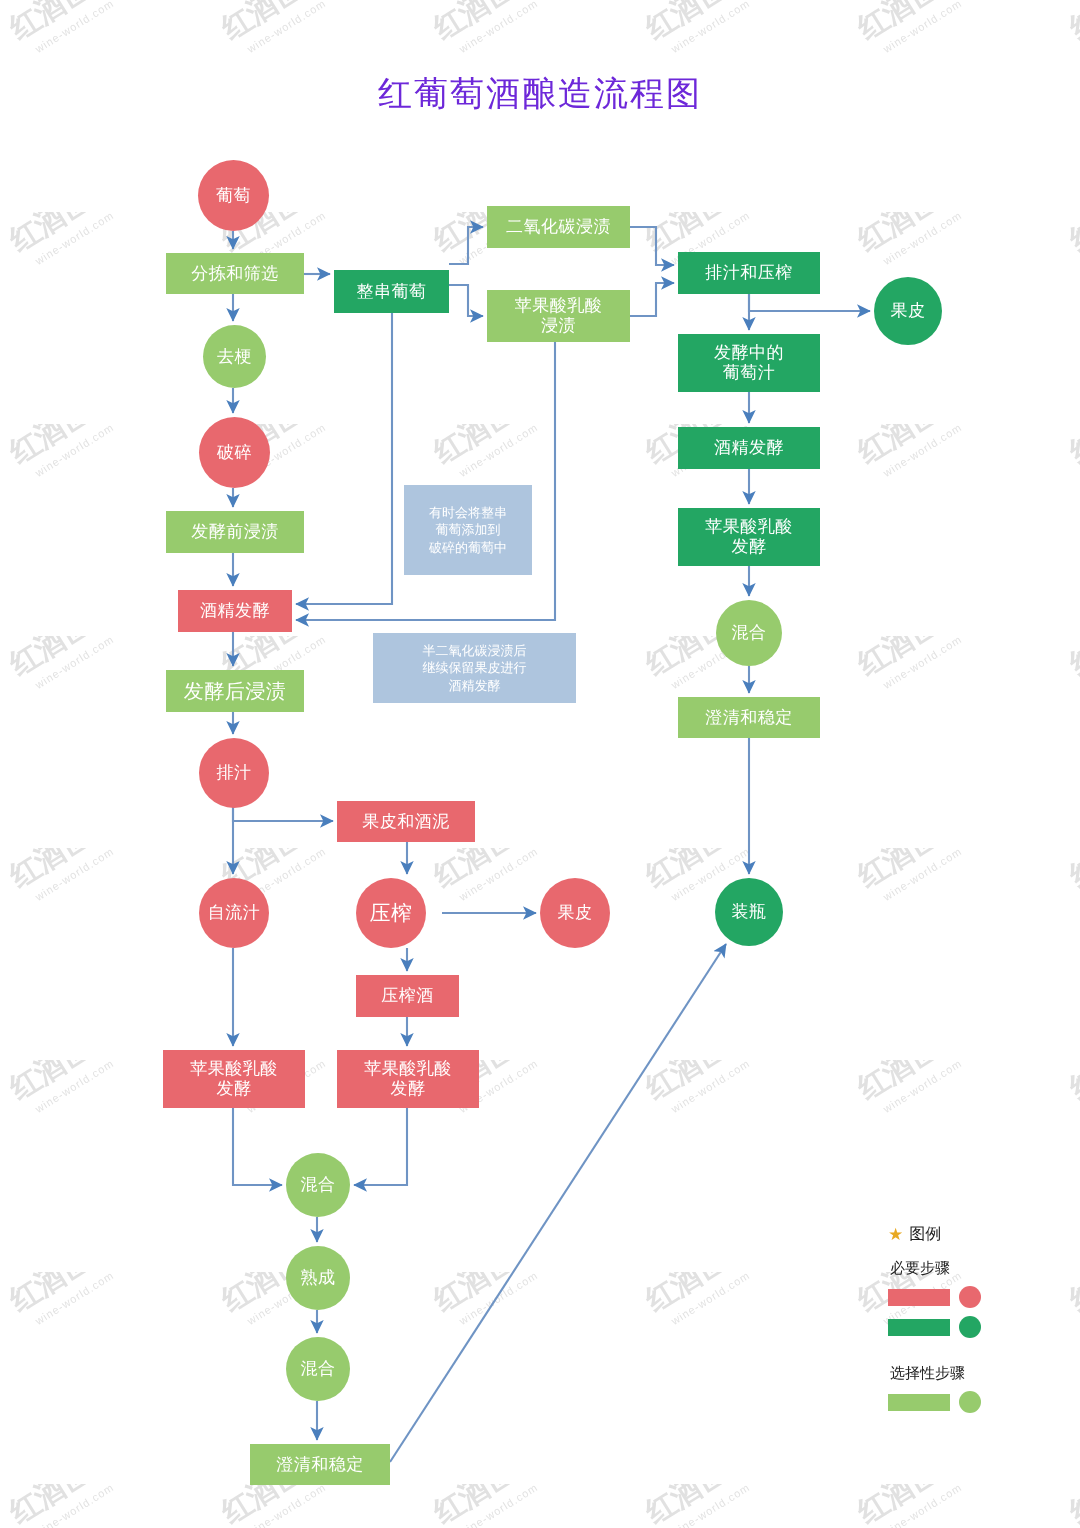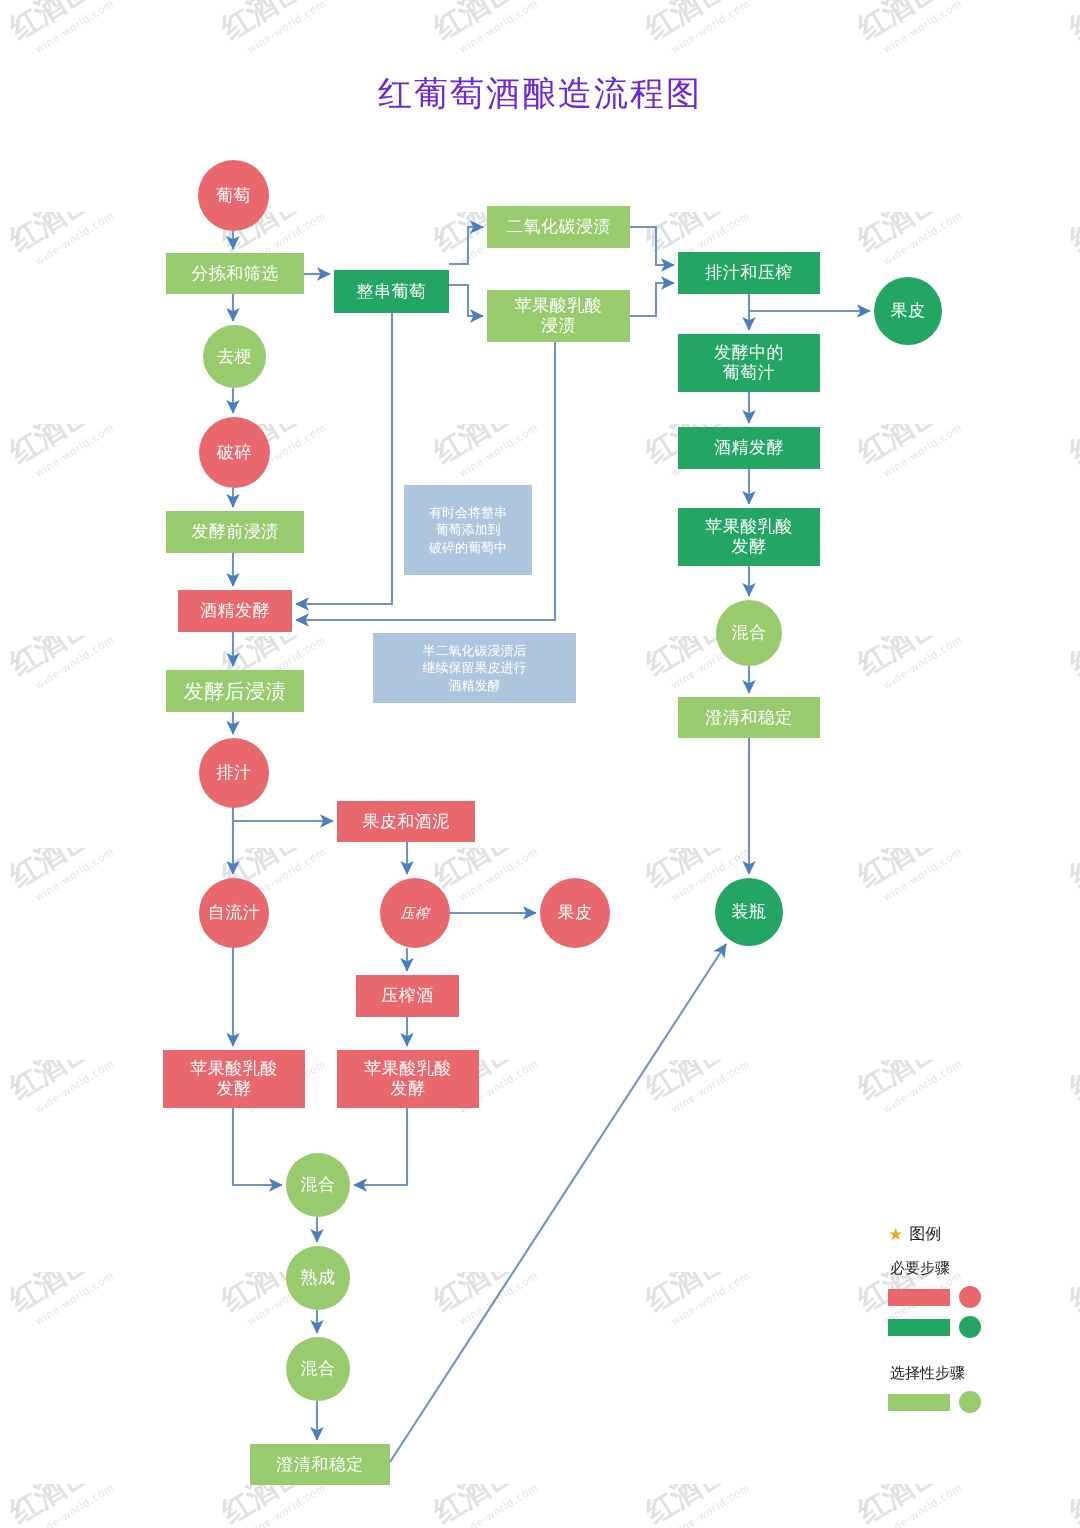--- a/index.html
+++ b/index.html
@@ -158,21 +158,21 @@
       </div>
       <div class="node circle c-red" style="left: 199px; top: 738px; width: 70px; height: 70px; font-size: 17px;">
         <span style="white-space: pre-line;">排汁</span>
       </div>
       <div class="node rect c-red" style="left: 337px; top: 801px; width: 138px; height: 41px; font-size: 17px;">
         <span style="white-space: pre-line;">果皮和酒泥</span>
       </div>
       <div class="node circle c-red" style="left: 199px; top: 878px; width: 70px; height: 70px; font-size: 17px;">
         <span style="white-space: pre-line;">自流汁</span>
       </div>
-      <div class="node circle c-red" style="left: 380px; top: 878px; width: 70px; height: 70px; font-size: 14px; font-style: italic;">
+      <div class="node circle c-red" style="left: 356px; top: 878px; width: 70px; height: 70px; font-size: 21px;">
         <span style="white-space: pre-line;">压榨</span>
       </div>
       <div class="node circle c-red" style="left: 540px; top: 878px; width: 70px; height: 70px; font-size: 17px;">
         <span style="white-space: pre-line;">果皮</span>
       </div>
       <div class="node rect c-red" style="left: 356px; top: 975px; width: 103px; height: 42px; font-size: 17px;">
         <span style="white-space: pre-line;">压榨酒</span>
       </div>
       <div class="node rect c-red" style="left: 163px; top: 1050px; width: 142px; height: 58px; font-size: 17px;">
         <span style="white-space: pre-line;">苹果酸乳酸

